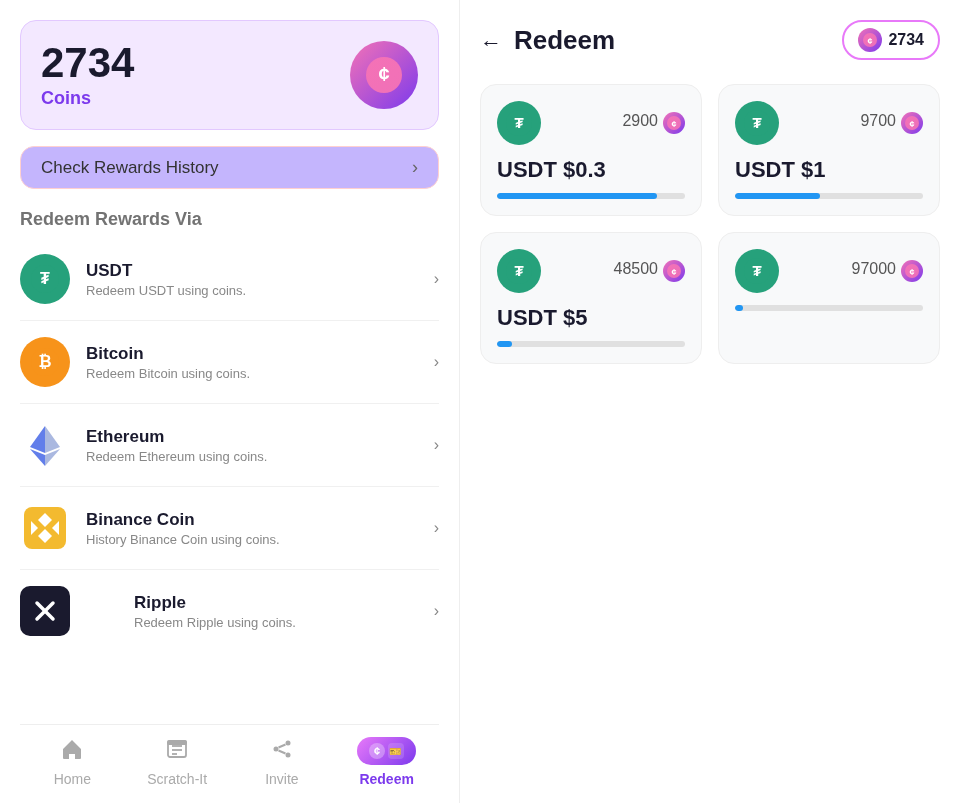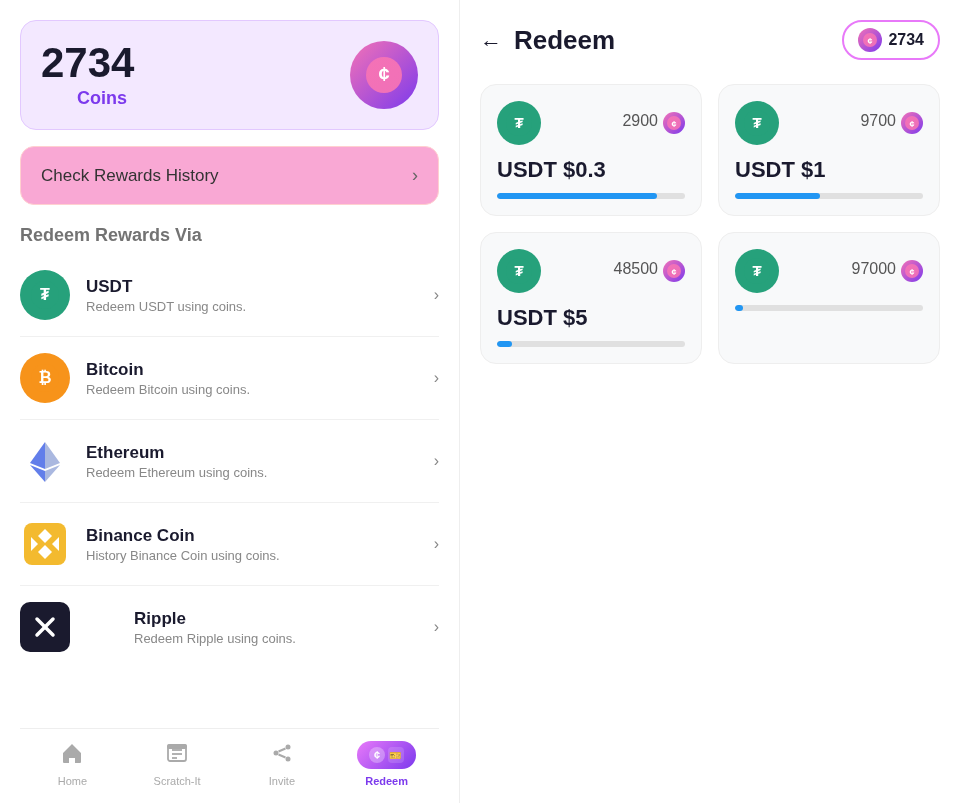--- a/index.html
+++ b/index.html
@@ -38,40 +38,39 @@
       font-weight: 900;
       color: #1a1a2e;
       line-height: 1;
     }
 
     .coins-info .coins-label {
       font-size: 18px;
       font-weight: 700;
       color: #7c3aed;
       margin-top: 4px;
-      margin-left: 36px;
     }
 
     .coins-icon {
       width: 68px;
       height: 68px;
       border-radius: 50%;
       background: linear-gradient(135deg, #f472b6, #7c3aed);
       display: flex;
       align-items: center;
       justify-content: center;
       color: white;
       font-size: 28px;
     }
 
     .rewards-history-btn {
-      background: #f9a8d4;
+      background: #c4b5fd;
       border: 1.5px solid #ffd0d0;
       border-radius: 14px;
-      padding: 18px 20px;
+      padding: 10px 20px;
       display: flex;
       align-items: center;
       justify-content: space-between;
       cursor: pointer;
       margin-bottom: 20px;
     }
 
     .rewards-history-btn span {
       font-size: 17px;
       color: #333;
@@ -164,21 +163,21 @@
       cursor: pointer;
       min-width: 60px;
     }
 
     .nav-icon {
       font-size: 22px;
       color: #aaa;
     }
 
     .nav-label {
-      font-size: 11px;
+      font-size: 14px;
       color: #aaa;
       font-weight: 500;
     }
 
     .nav-item.active .nav-label {
       color: #7c3aed;
       font-weight: 700;
     }
 
     .redeem-nav-icon {

